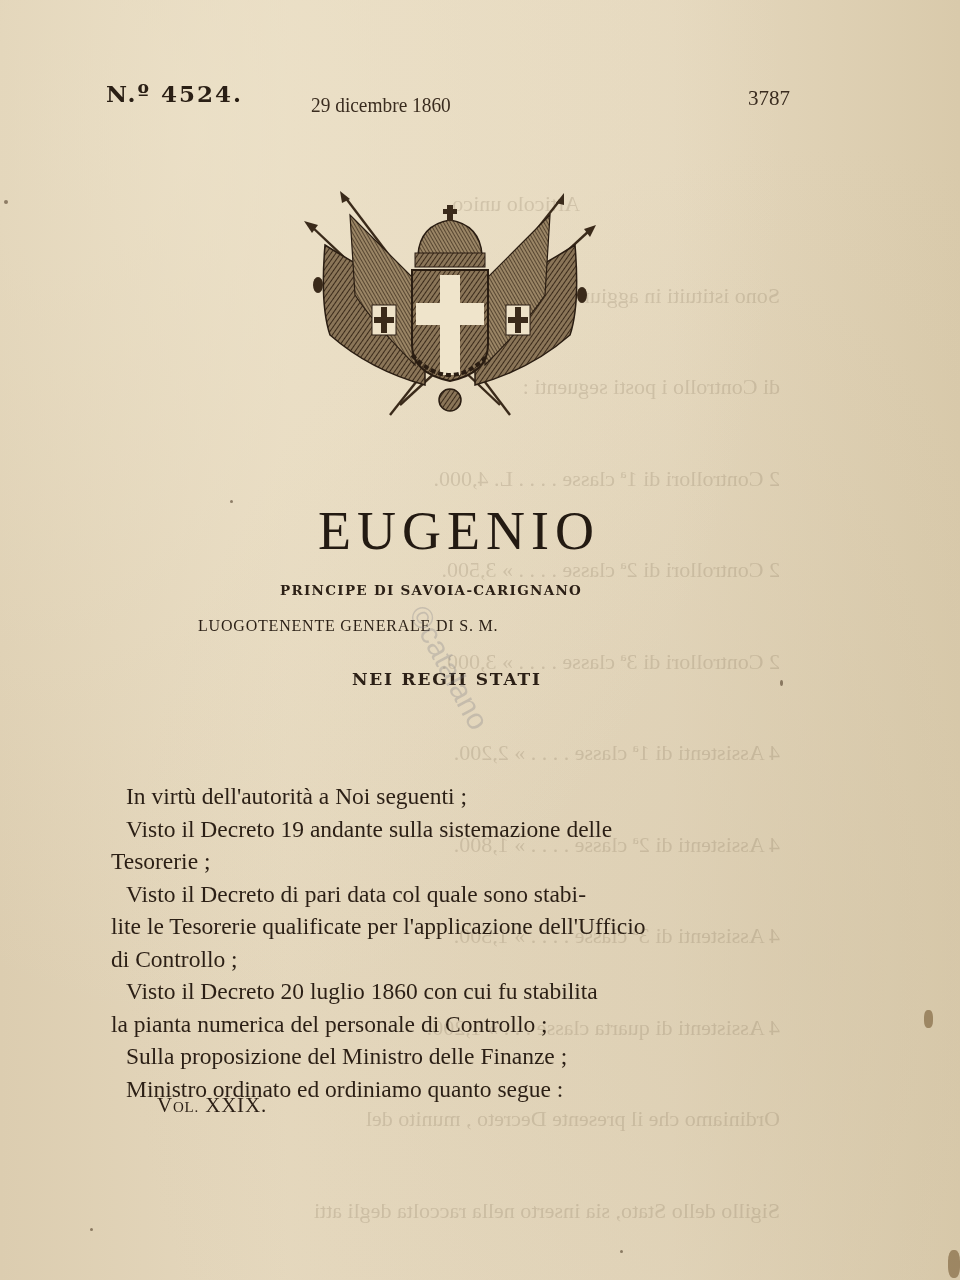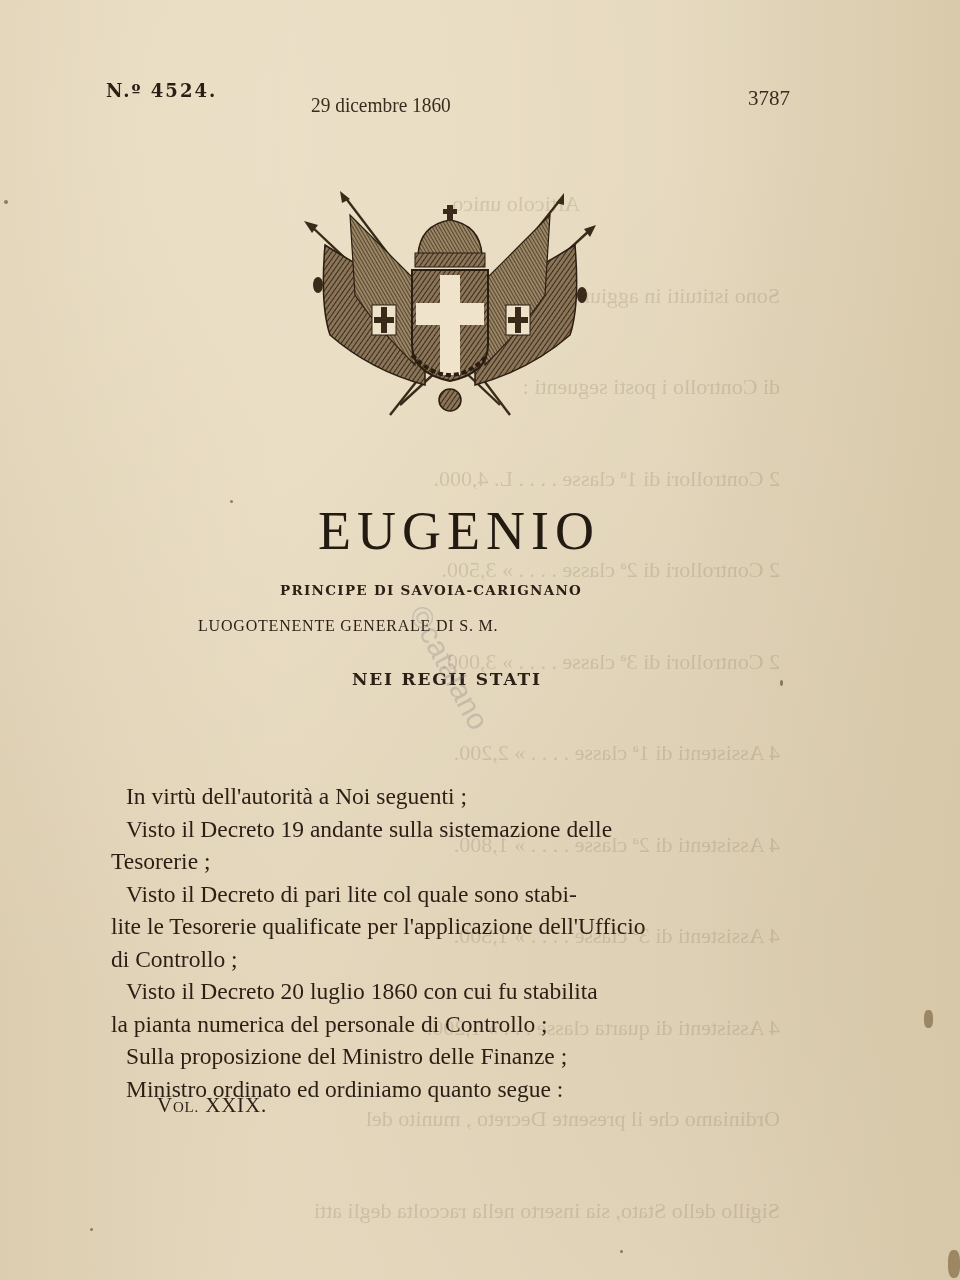--- a/index.html
+++ b/index.html
@@ -22,21 +22,21 @@
     color: rgba(90,70,45,0.16);
     font-family: "Liberation Serif", serif;
     font-size: 22px; line-height: 30.5px;
     white-space: pre;
     pointer-events: none;
   }
 
   .header-row { position: absolute; top: 80px; left: 106px; right: 170px; height: 40px; }
   .doc-number {
     position: absolute; left: 0; top: 0;
-    font-family: "DejaVu Serif", serif; font-weight: bold; font-size: 18px; letter-spacing: 2px;
+    font-family: "DejaVu Serif", serif; font-weight: bold; font-size: 23px; letter-spacing: 2px;
     color: #2a1f15;
   }
   .doc-date {
     position: absolute; left: 205px; top: 12px;
     font-family: "Liberation Serif", serif; font-size: 22px; color: #3a2c1f;
     transform: scaleX(0.88); transform-origin: left;
   }
   .page-number {
     position: absolute; right: 0; top: 6px;
     font-family: "Liberation Serif", serif; font-size: 21px; color: #3a2c1f;
@@ -181,21 +181,21 @@
     <div class="subtitle2">LUOGOTENENTE GENERALE DI S. M.</div>
     <div class="subtitle3">NEI REGII STATI</div>
   </div>
 
   <div class="watermark">©catalano</div>
 
   <div class="body-text">
     <span class="line indent">In virtù dell'autorità a Noi seguenti ;</span>
     <span class="line indent">Visto il Decreto 19 andante sulla sistemazione delle</span>
     <span class="line flush">Tesorerie ;</span>
-    <span class="line indent">Visto il Decreto di pari lite col quale sono stabi-</span>
+    <span class="line indent">Visto il Decreto di pari data col quale sono stabi-</span>
     <span class="line flush">lite le Tesorerie qualificate per l'applicazione dell'Ufficio</span>
     <span class="line flush">di Controllo ;</span>
     <span class="line indent">Visto il Decreto 20 luglio 1860 con cui fu stabilita</span>
     <span class="line flush">la pianta numerica del personale di Controllo ;</span>
     <span class="line indent">Sulla proposizione del Ministro delle Finanze ;</span>
     <span class="line indent">Ministro ordinato ed ordiniamo quanto segue :</span>
   </div>
 
   <div class="volume">
     <span>V</span><span class="sc">OL.</span>

